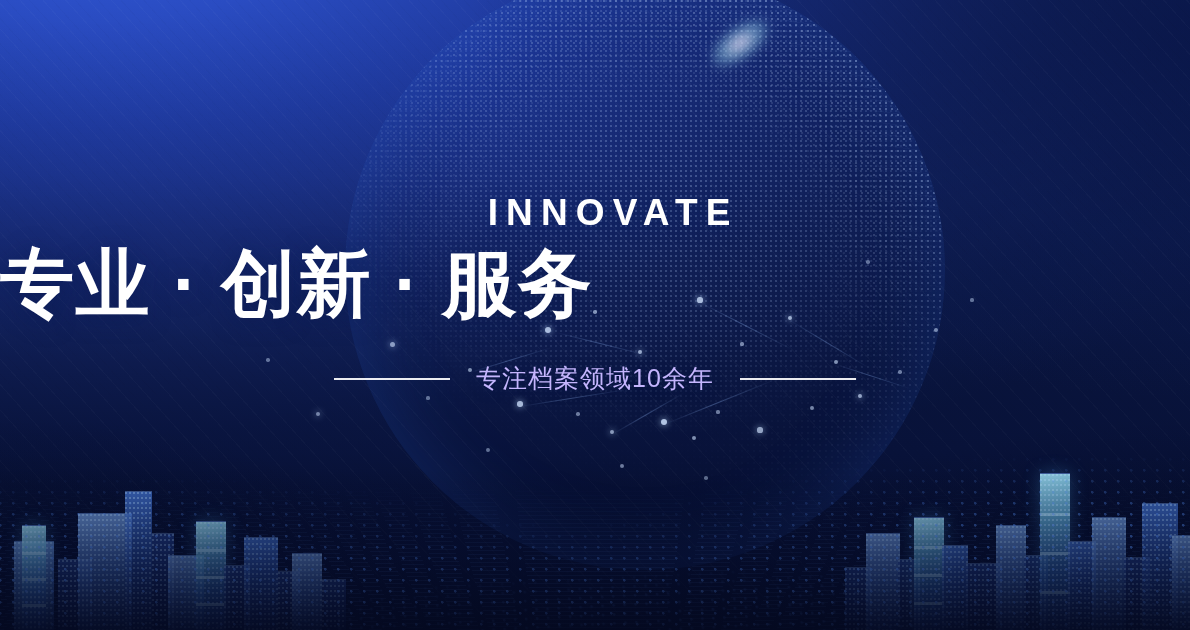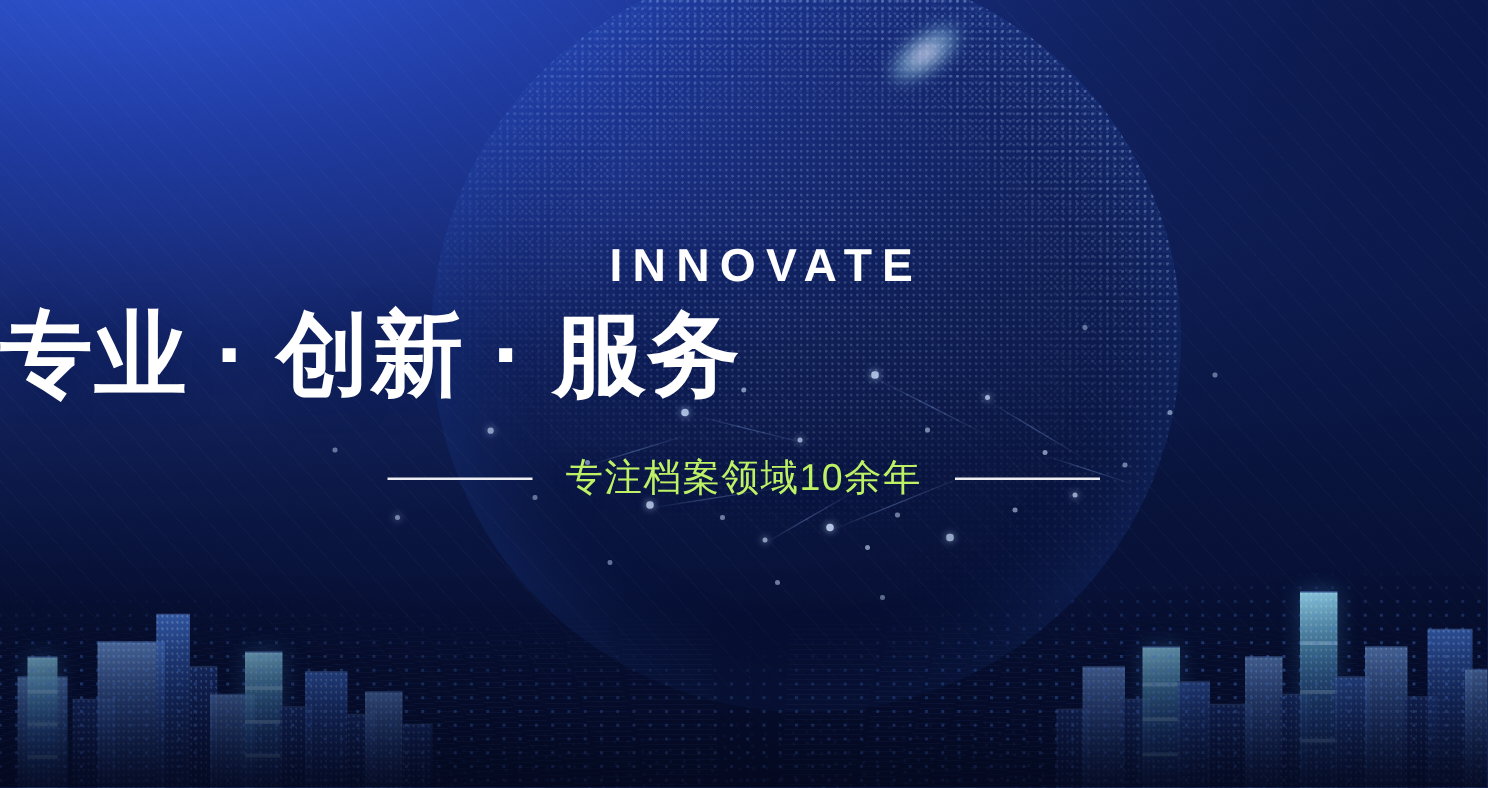--- a/index.html
+++ b/index.html
@@ -149,21 +149,21 @@
     line-height:1.05;
     text-shadow:0 3px 22px rgba(8,24,80,.55);
     white-space:nowrap;
   }
   .subrow{
     position:absolute;top:362px;left:0;width:1190px;
     display:flex;align-items:center;justify-content:center;gap:26px;
   }
   .subline{width:116px;height:2px;background:#ffffff;opacity:.92;}
   .subtext{
-    font-size:30px;font-weight:normal;color:#bef264;letter-spacing:.04em;
+    font-size:25px;font-weight:normal;color:#c4b5fd;letter-spacing:.04em;
     text-shadow:0 2px 12px rgba(8,24,80,.5);
     white-space:nowrap;
   }
 
   
   .city{position:absolute;left:0;bottom:0;width:1190px;height:220px;}
   .bld{
     position:absolute;bottom:0;
     background:linear-gradient(170deg, rgba(70,120,215,.78) 0%, rgba(42,82,170,.70) 45%, rgba(20,42,105,.62) 100%);
     border-top:1px solid rgba(150,195,255,.32);

